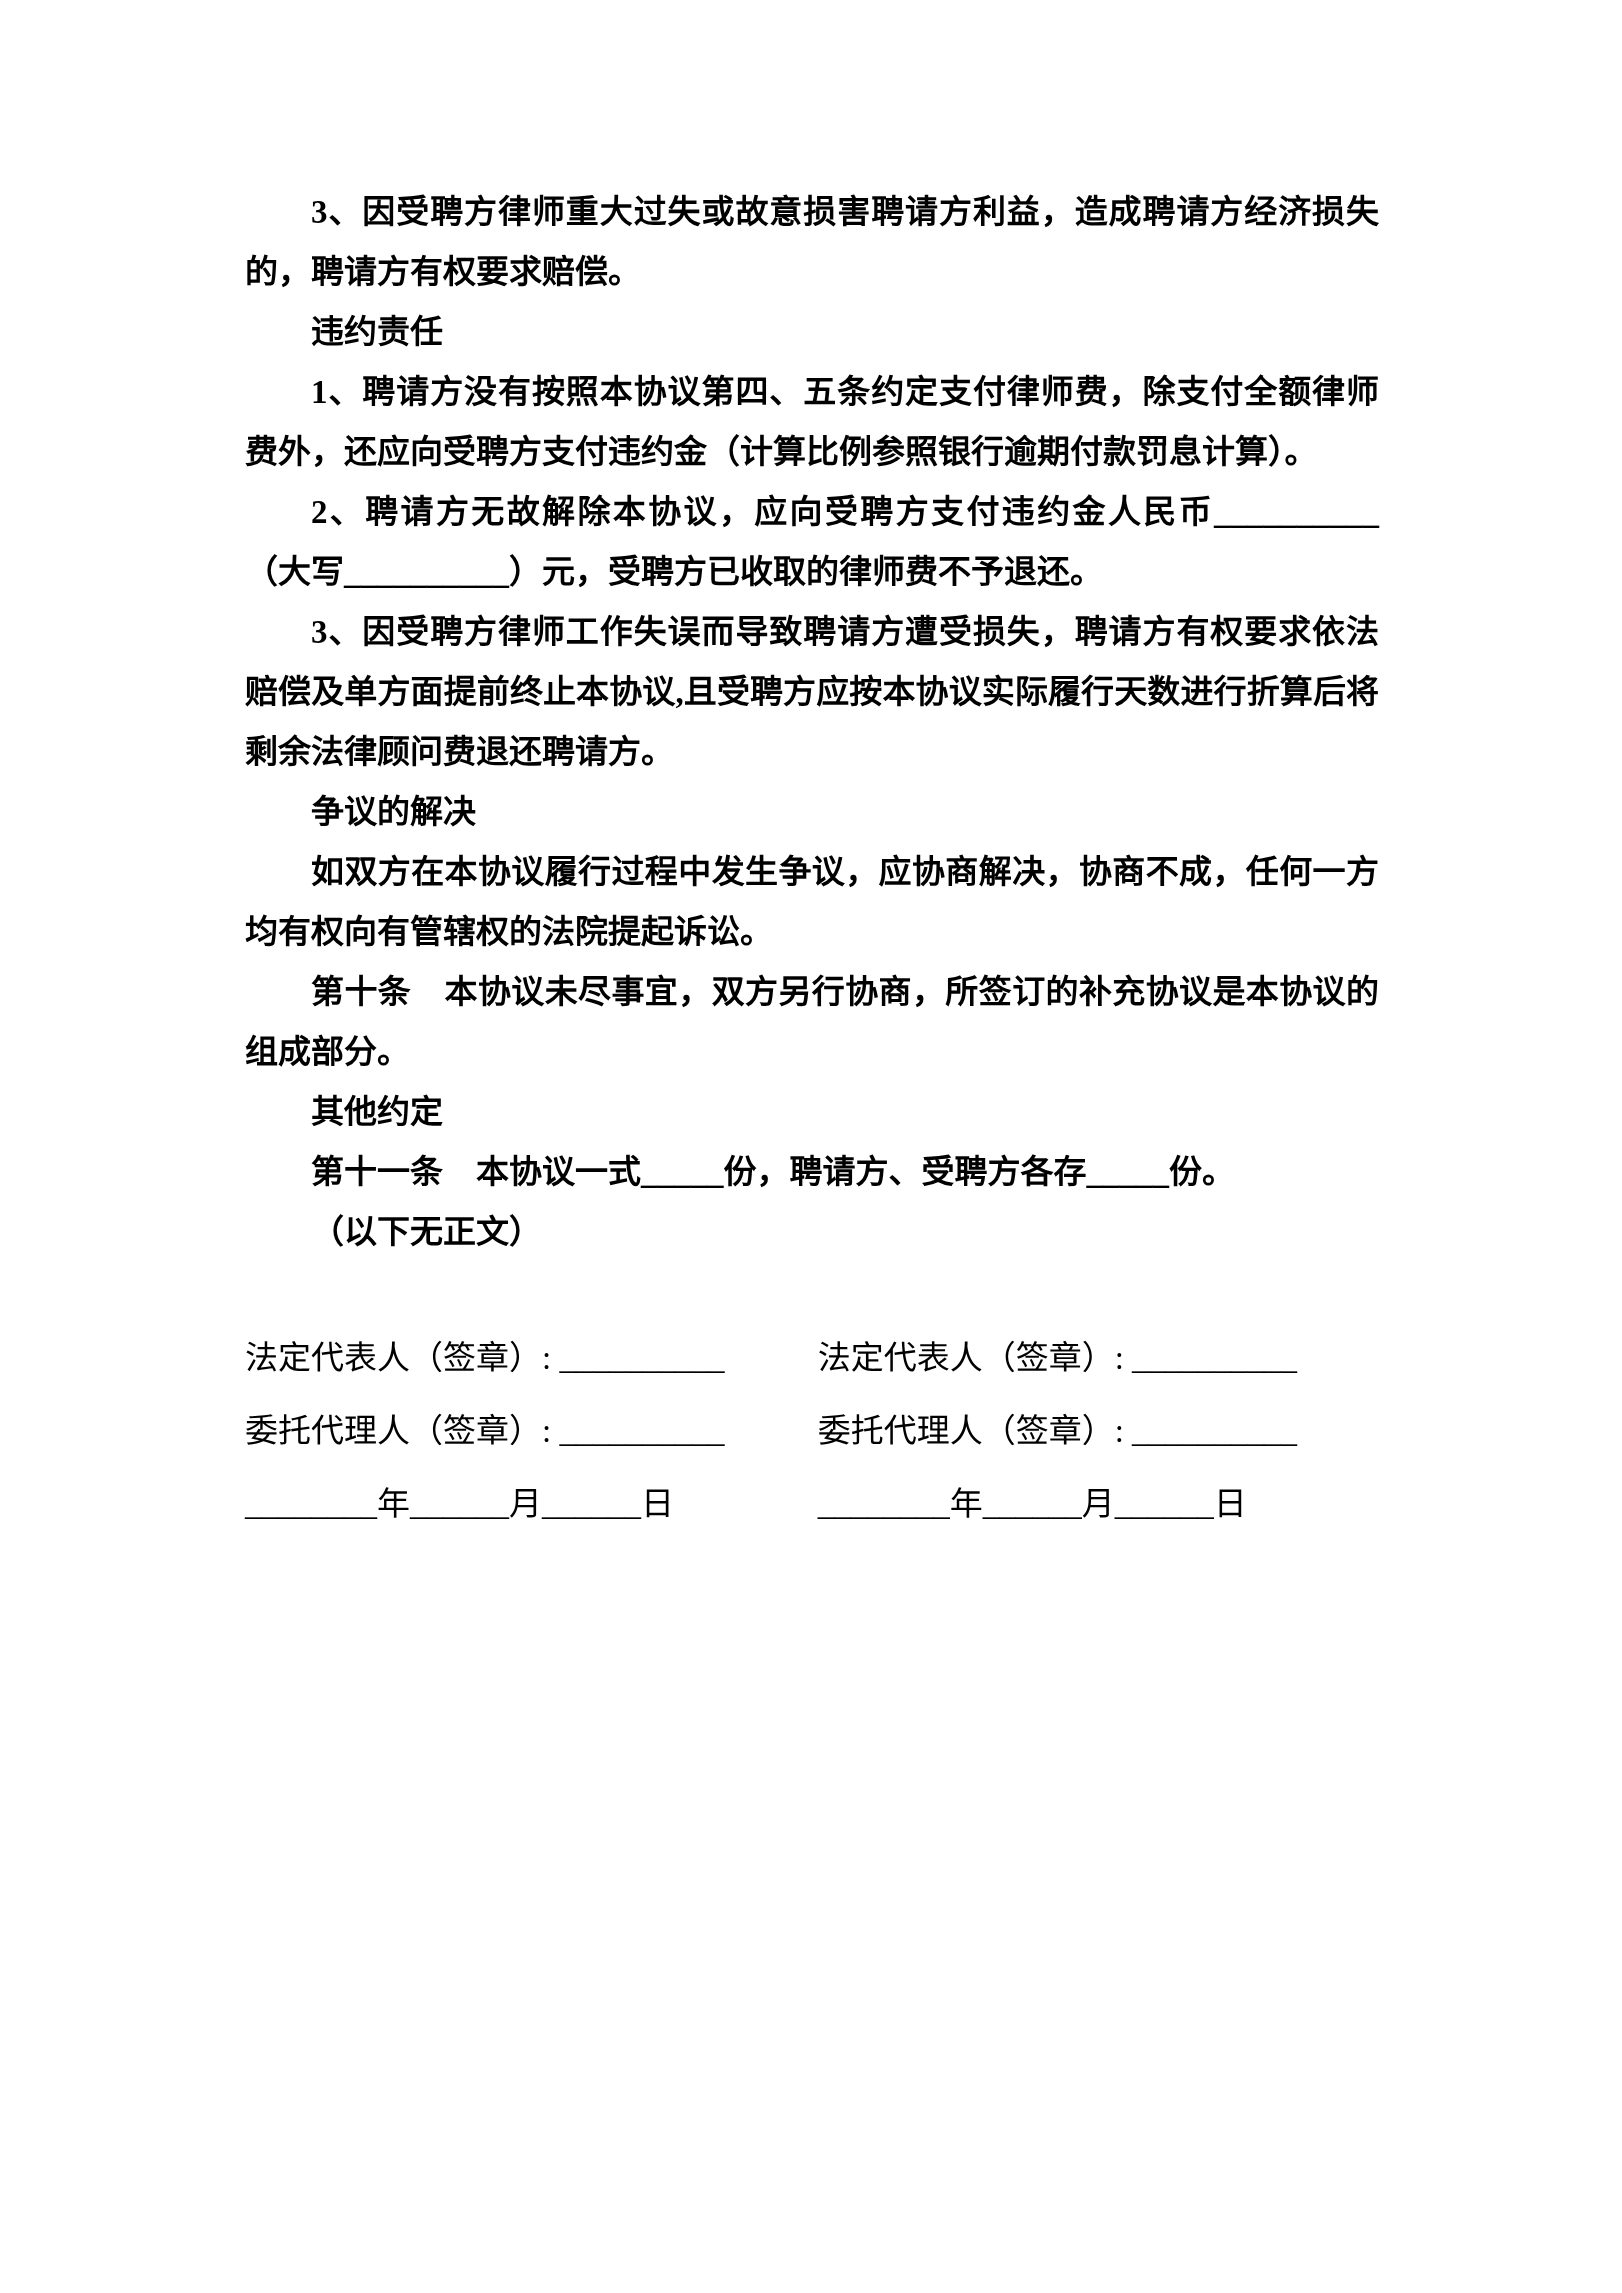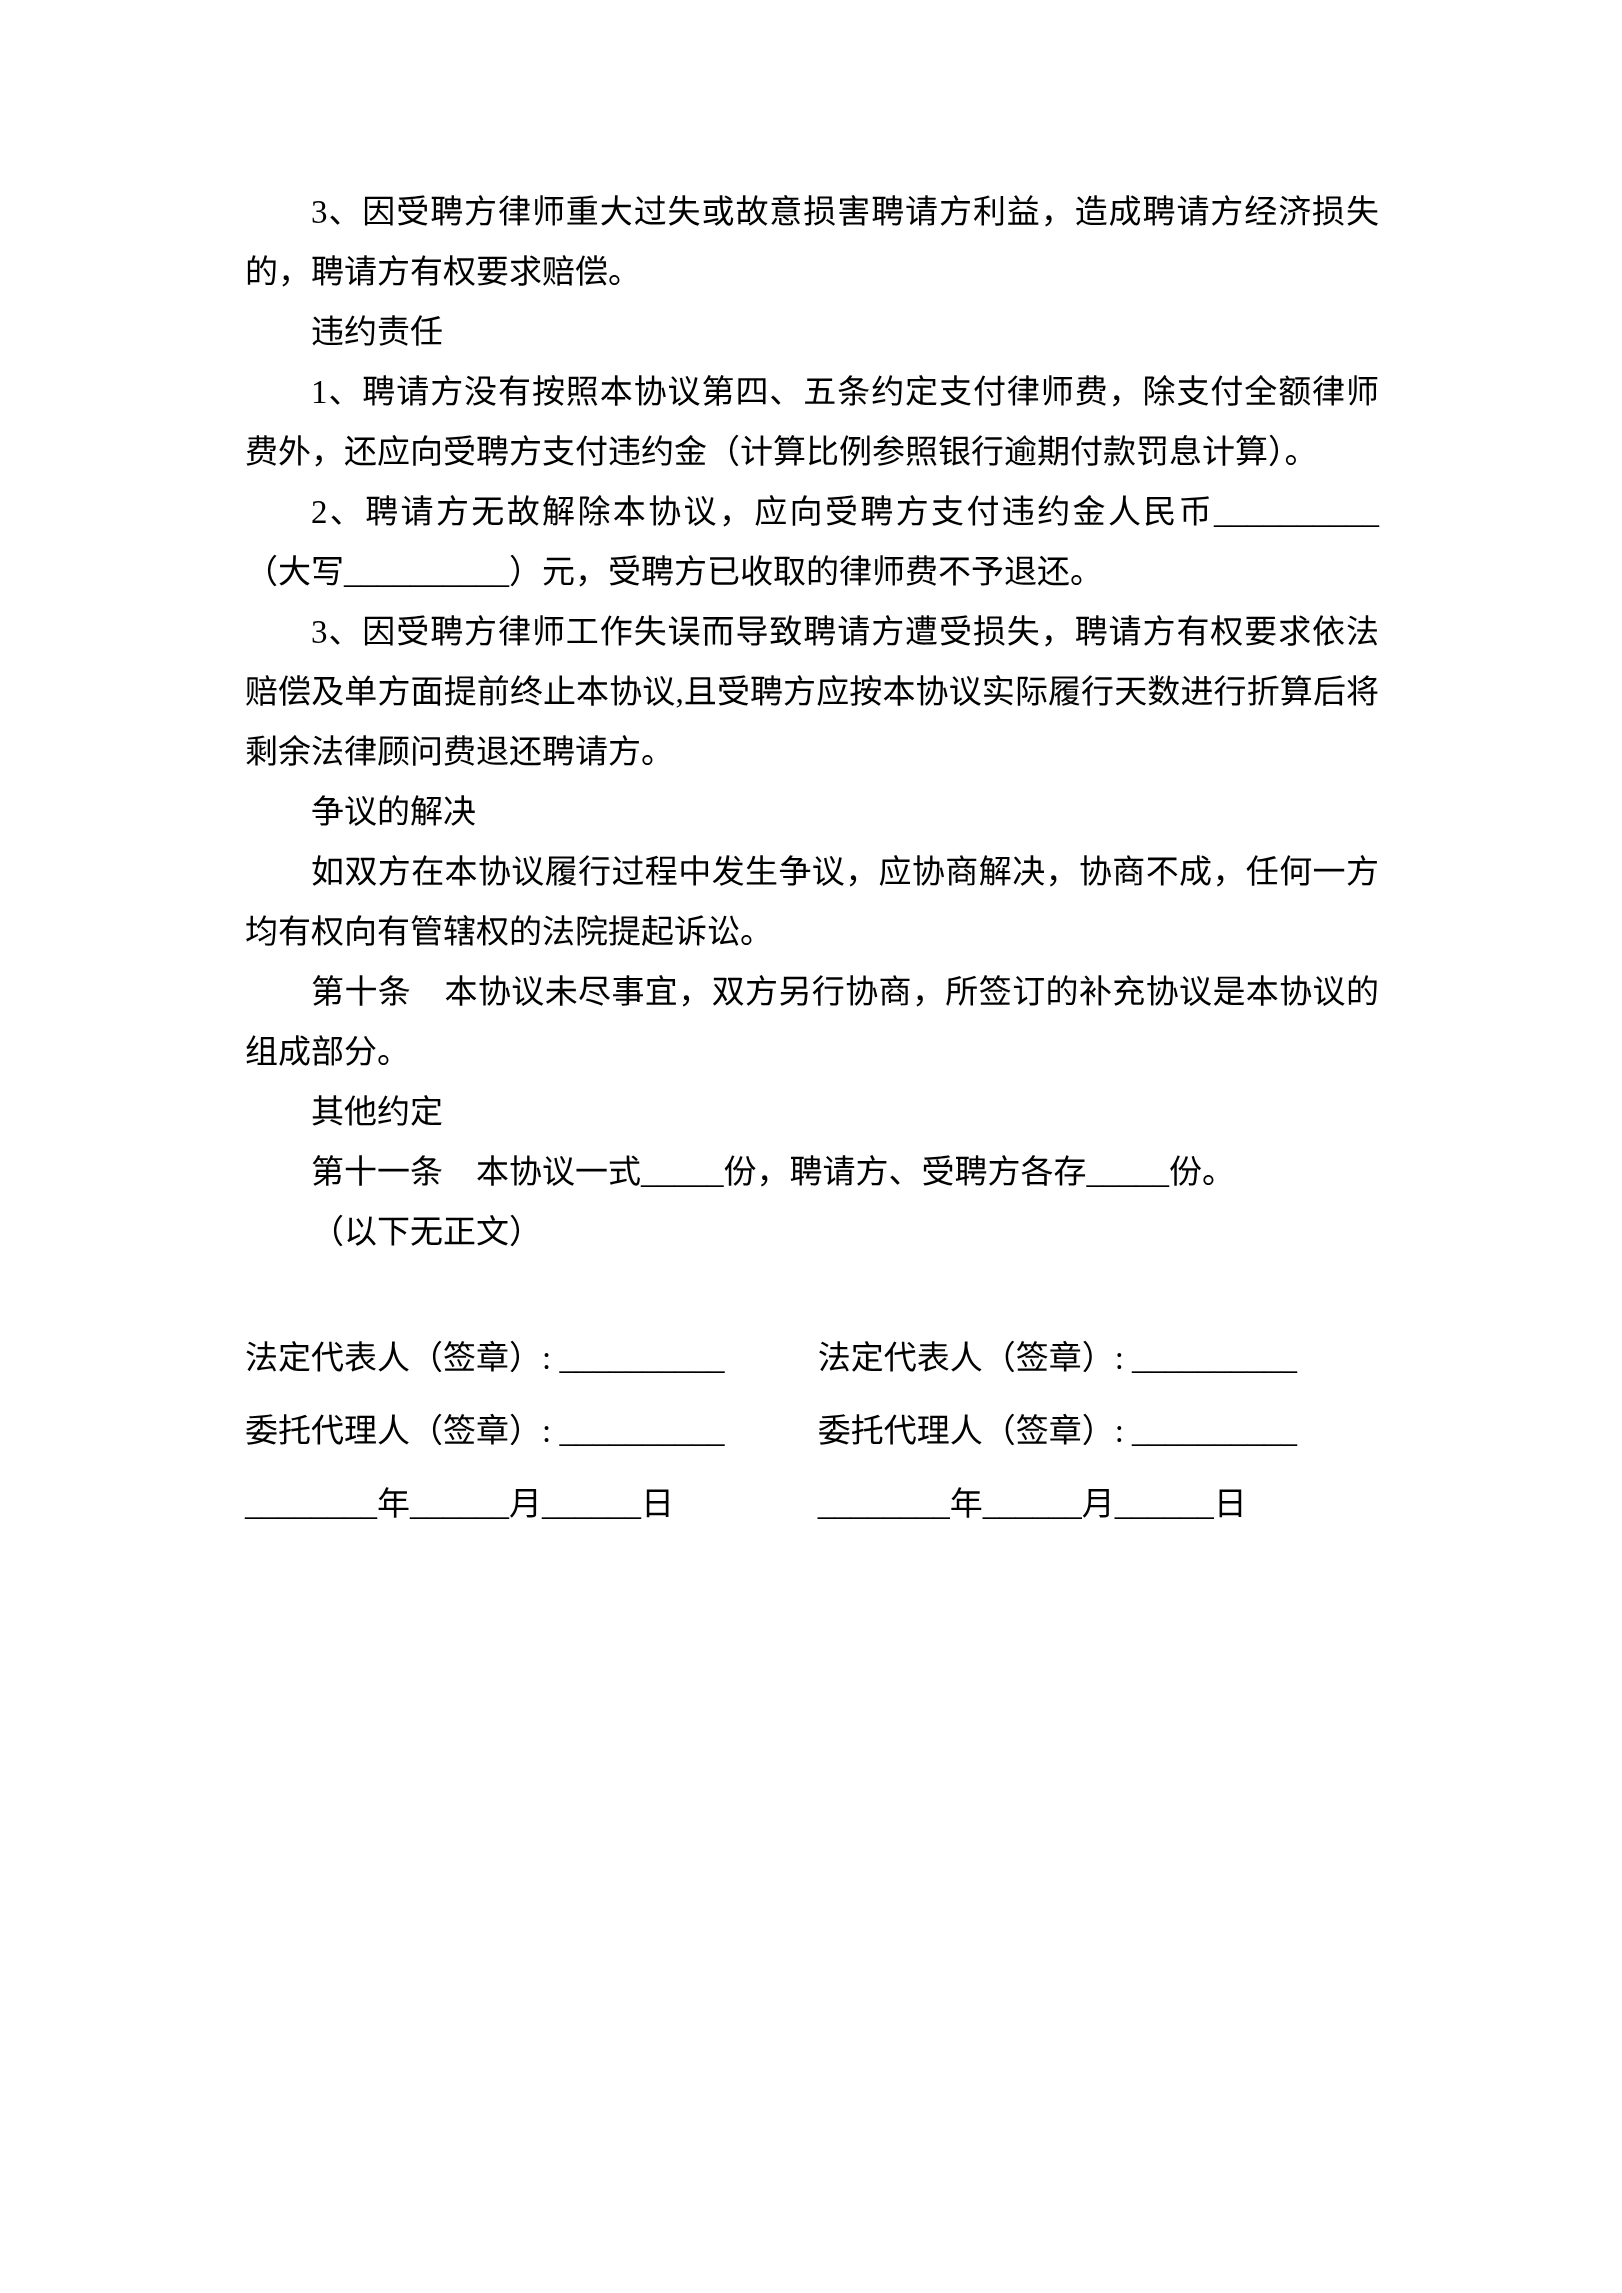--- a/index.html
+++ b/index.html
@@ -17,27 +17,28 @@
     font-family: "Liberation Serif", "DejaVu Serif", serif;
     font-size: 33px;
     line-height: 60px;
     color: #000000;
     overflow: hidden;
   }
   .para {
     margin: 0;
     text-align: justify;
     text-justify: inter-ideograph;
+    font-weight: bold;
   }
   .para.body {
     text-indent: 2em;
   }
   .para.heading {
     text-indent: 2em;
-    font-weight: normal;
+    font-weight: bold;
     font-family: "Liberation Sans", "DejaVu Sans", sans-serif;
   }
   .sig-block {
     display: flex;
     margin-top: 60px;
   }
   .sig-col {
     line-height: 73px;
   }
   .sig-col.left  { width: 50.5%; }

